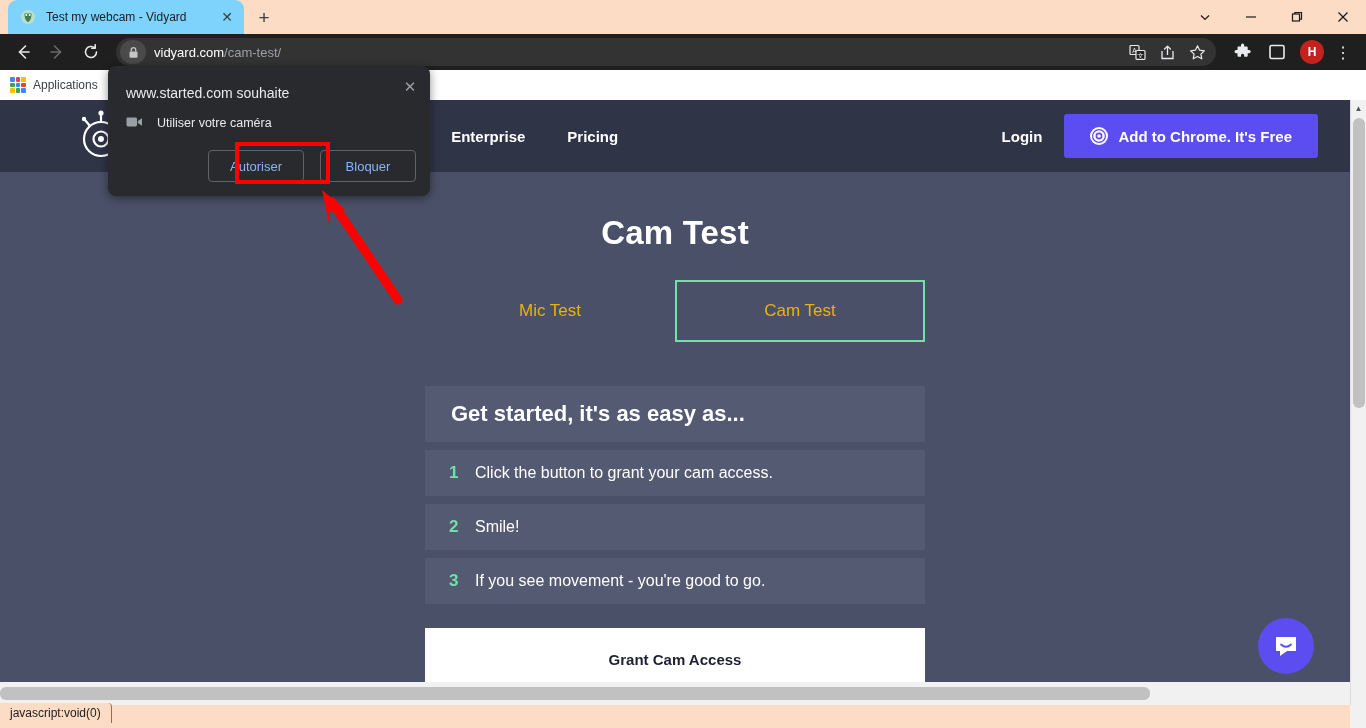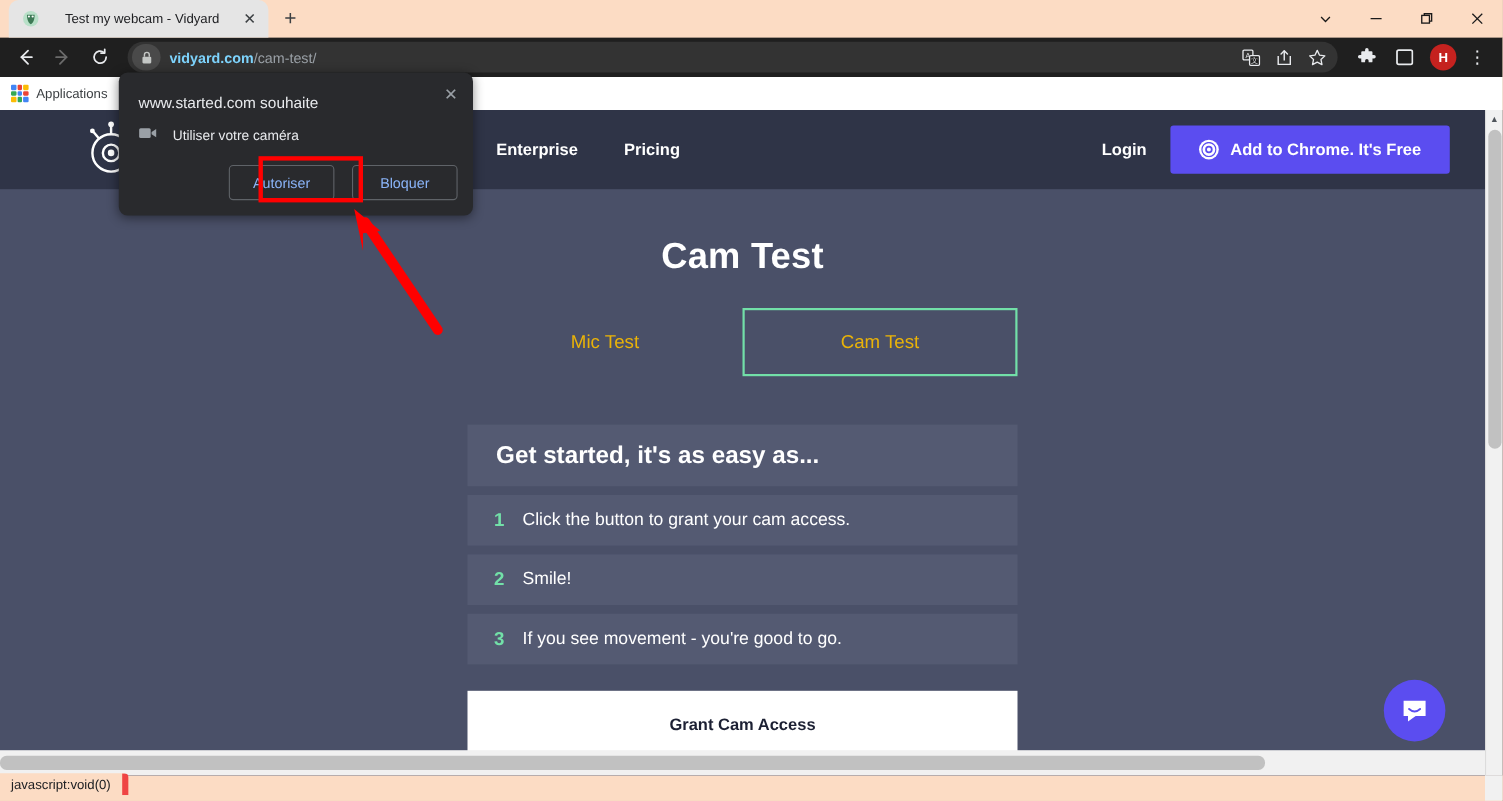--- a/index.html
+++ b/index.html
@@ -14,26 +14,25 @@
   .browser { width: 1366px; height: 728px; position: relative; background: #fcdcc4; }
 
   
   .titlebar {
     height: 34px; background: #fcdcc4;
     display: flex; align-items: flex-end; position: relative;
   }
   .tab {
     margin-left: 8px;
     width: 236px; height: 34px;
-    background: #e5e5e5;
+    background: #7dd3fc;
     border-radius: 9px 9px 0 0;
     display: flex; align-items: center;
     padding: 0 8px 0 12px;
     position: relative;
-    gap: 13px;
   }
   .tab-favicon {
     width: 16px; height: 16px; flex: 0 0 16px;
     margin-right: 10px;
     display: flex; align-items: center; justify-content: center;
   }
   .tab-title {
     font-size: 12px; color: #202124;
     white-space: nowrap; overflow: hidden; text-overflow: ellipsis;
     flex: 1 1 auto;
@@ -81,21 +80,21 @@
     width: 26px; height: 24px; margin-left: 2px;
     border-radius: 12px; background: #4a4a4a;
     display: flex; align-items: center; justify-content: center;
     flex: 0 0 26px;
   }
   .urltext {
     font-size: 13px; margin-left: 8px;
     white-space: nowrap; overflow: hidden;
     color: #9aa0a6;
   }
-  .urltext b { color: #7dd3fc; font-weight: 700; }
+  .urltext b { color: #ffffff; font-weight: 400; }
   .omni-actions { display: flex; align-items: center; margin-left: auto; padding-right: 4px; }
   .omni-actions .navbtn { margin-right: 0; }
   .tbicon {
     width: 30px; height: 30px; margin-left: 4px;
     display: flex; align-items: center; justify-content: center;
     color: #e8eaed;
   }
   .avatar {
     width: 24px; height: 24px; border-radius: 50%;
     background: #c5221f; color: #fff;
@@ -234,21 +233,21 @@
   .corner {
     position: absolute; right: 0; bottom: 0; width: 16px; height: 23px;
     background: #f1f1f1;
   }
 
   
   .statusbar {
     position: absolute; left: 0; bottom: 5px;
     max-width: 450px; height: 20px;
     background: #fcdcc4;
-    border-top-right-radius: 4px; border-right: 6px solid #ef4444;
+    border-top-right-radius: 4px; border-right: 1px solid #ef4444;
     display: flex; align-items: center;
     padding: 0 10px;
     font-size: 12px; color: #202124;
     white-space: nowrap;
     z-index: 20;
   }
 
   
   .permbubble {
     position: absolute; left: 108px; top: 66px;

